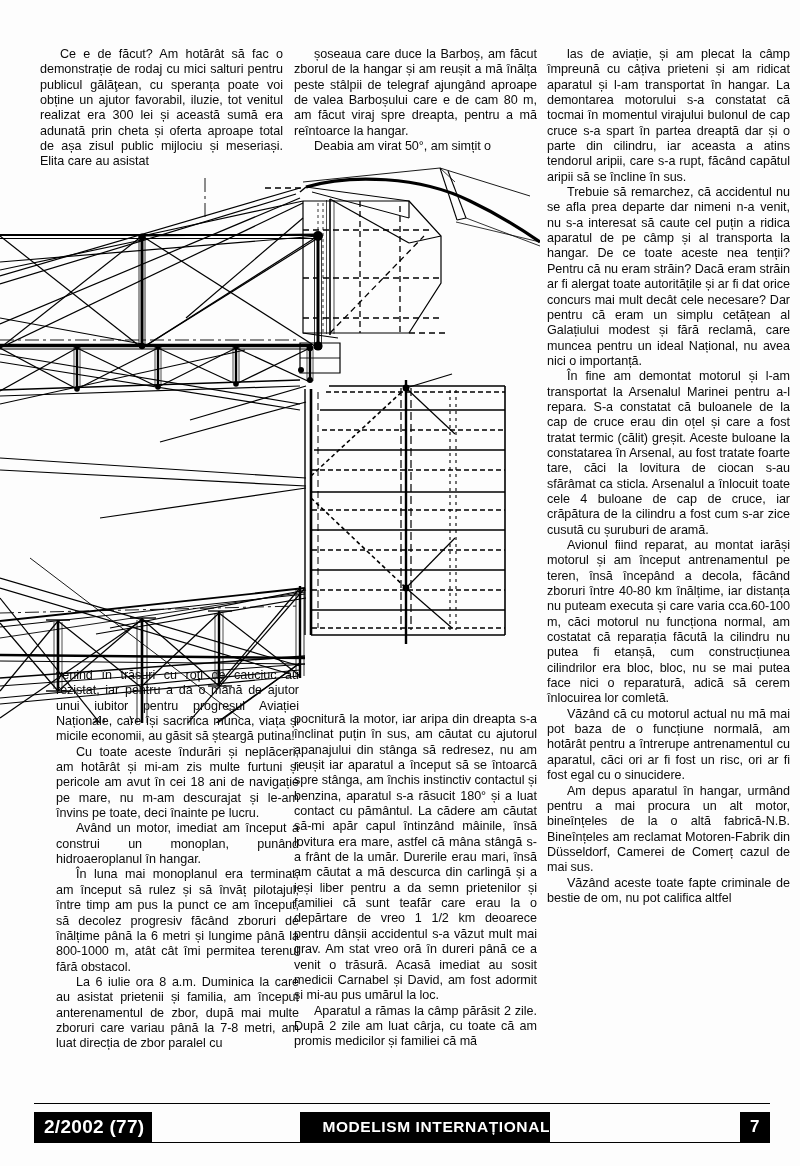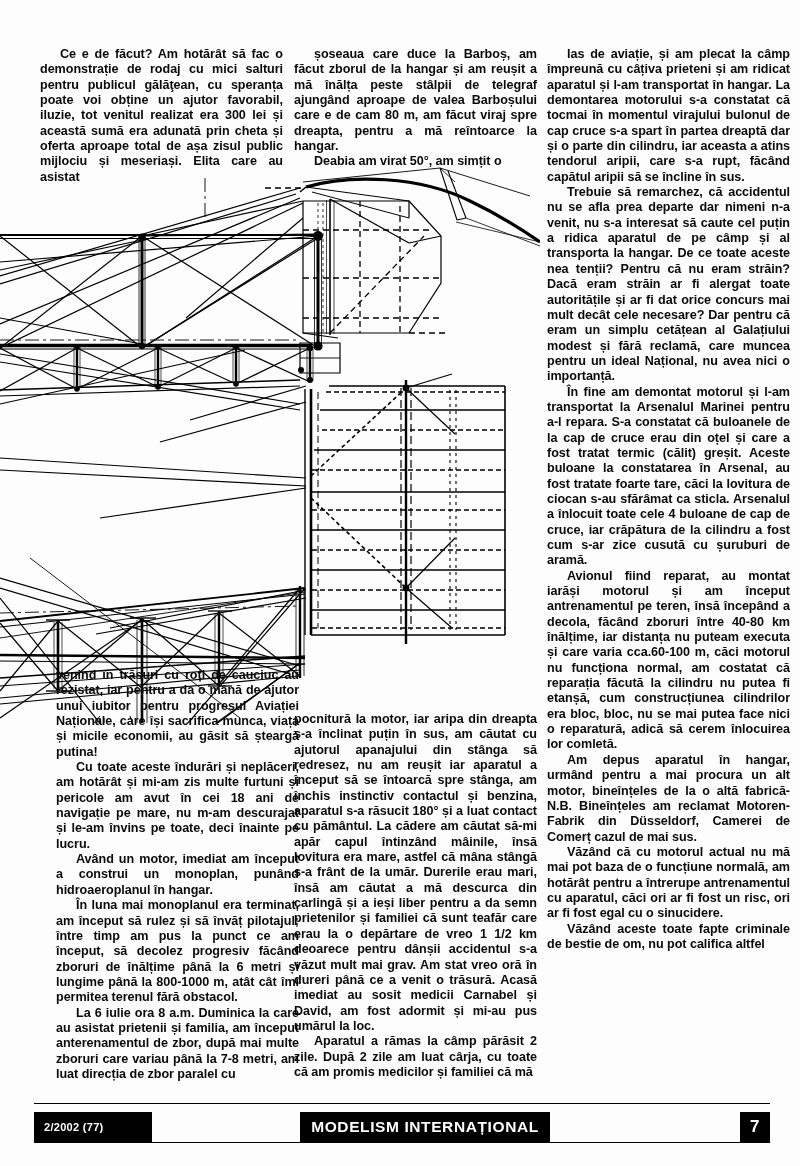--- a/index.html
+++ b/index.html
@@ -24,21 +24,21 @@
 
   
   .col {
     position: absolute;
     font-family: "Liberation Sans", sans-serif;
     font-size: 12.6px;
     line-height: 15.35px;
     text-align: justify;
     text-justify: inter-word;
     color: #0a0a0a;
-    font-weight: 700;
+    font-weight: 400;
     letter-spacing: -0.05px;
     -webkit-font-smoothing: none;
   }
   .col p {
     margin: 0;
     text-indent: 20px;
     hyphens: manual;
   }
   .col p.noindent { text-indent: 0; }
 
@@ -77,32 +77,32 @@
     box-sizing: border-box;
   }
   #footer-issue {
     left: 0px;
     width: 118px;
     padding-left: 10px;
   }
   #footer-title {
     left: 266px;
     width: 250px;
-    justify-content: center;
+    justify-content: flex-end;
   }
   #footer-page {
     left: 706px;
     width: 30px;
     justify-content: center;
   }
   .footer-bar span {
     color: #ffffff;
     font-family: "Liberation Sans", sans-serif;
     font-weight: bold;
-    font-size: 11px;
+    font-size: 19px;
     letter-spacing: 0.3px;
     white-space: nowrap;
   }
   #footer-title span { font-size: 15.5px; letter-spacing: 0.6px; }
   #footer-page span { font-size: 17px; }
   .footer-rule {
     position: absolute;
     left: 0px;
     top: 30px;
     width: 736px;
@@ -130,22 +130,22 @@
   <div class="col" id="col-mid">
     <p>șoseaua care duce la Barboș, am făcut zborul de la hangar și am reușit a mă înălța peste stâlpii de telegraf ajungând aproape de valea Barboșului care e de cam 80 m, am făcut viraj spre dreapta, pentru a mă reîntoarce la hangar.</p>
     <p>Deabia am virat 50°, am simțit o</p>
   </div>
 
   <div class="col" id="col-right">
     <p>las de aviație, și am plecat la câmp împreună cu câțiva prieteni și am ridicat aparatul și l-am transportat în hangar. La demontarea motorului s-a constatat că tocmai în momentul virajului bulonul de cap cruce s-a spart în partea dreaptă dar și o parte din cilindru, iar aceasta a atins tendorul aripii, care s-a rupt, făcând capătul aripii să se încline în sus.</p>
     <p>Trebuie să remarchez, că accidentul nu se afla prea departe dar nimeni n-a venit, nu s-a interesat să caute cel puțin a ridica aparatul de pe câmp și al transporta la hangar. De ce toate aceste nea tenții? Pentru că nu eram străin? Dacă eram străin ar fi alergat toate autoritățile și ar fi dat orice concurs mai mult decât cele necesare? Dar pentru că eram un simplu cetățean al Galațiului modest și fără reclamă, care muncea pentru un ideal Național, nu avea nici o importanță.</p>
     <p>În fine am demontat motorul și l-am transportat la Arsenalul Marinei pentru a-l repara. S-a constatat că buloanele de la cap de cruce erau din oțel și care a fost tratat termic (călit) greșit. Aceste buloane la constatarea în Arsenal, au fost tratate foarte tare, căci la lovitura de ciocan s-au sfărâmat ca sticla. Arsenalul a înlocuit toate cele 4 buloane de cap de cruce, iar crăpătura de la cilindru a fost cum s-ar zice cusută cu șuruburi de aramă.</p>
     <p>Avionul fiind reparat, au montat iarăși motorul și am început antrenamentul pe teren, însă începând a decola, făcând zboruri între 40-80 km înălțime, iar distanța nu puteam executa și care varia cca.60-100 m, căci motorul nu funcționa normal, am costatat că reparația făcută la cilindru nu putea fi etanșă, cum construcțiunea cilindrilor era bloc, bloc, nu se mai putea face nici o reparatură, adică să cerem înlocuirea lor comletă.</p>
+    <p>Văzând că cu motorul actual nu mă mai pot baza de o funcțiune normală, am hotărât pentru a întrerupe antrenamentul cu aparatul, căci ori ar fi fost un risc, ori ar fi fost egal cu o sinucidere.</p>
     <p>Am depus aparatul în hangar, urmând pentru a mai procura un alt motor, bineînțeles de la o altă fabrică-N.B. Bineînțeles am reclamat Motoren-Fabrik din Düsseldorf, Camerei de Comerț cazul de mai sus.</p>
-    <p>Văzând că cu motorul actual nu mă mai pot baza de o funcțiune normală, am hotărât pentru a întrerupe antrenamentul cu aparatul, căci ori ar fi fost un risc, ori ar fi fost egal cu o sinucidere.</p>
     <p>Văzând aceste toate fapte criminale de bestie de om, nu pot califica altfel</p>
   </div>
 
   <div id="illustration">
     <svg width="540" height="565" viewBox="0 0 540 565" xmlns="http://www.w3.org/2000/svg">
       <g fill="none" stroke="#000" stroke-width="1.2" shape-rendering="geometricPrecision">
 
         <path d="M0 77 L318 77" stroke-width="2.2"></path>
         <path d="M0 80.5 L318 80.5" stroke-width="1.1"></path>
         <path d="M0 187 L312 187" stroke-width="2.4"></path>

